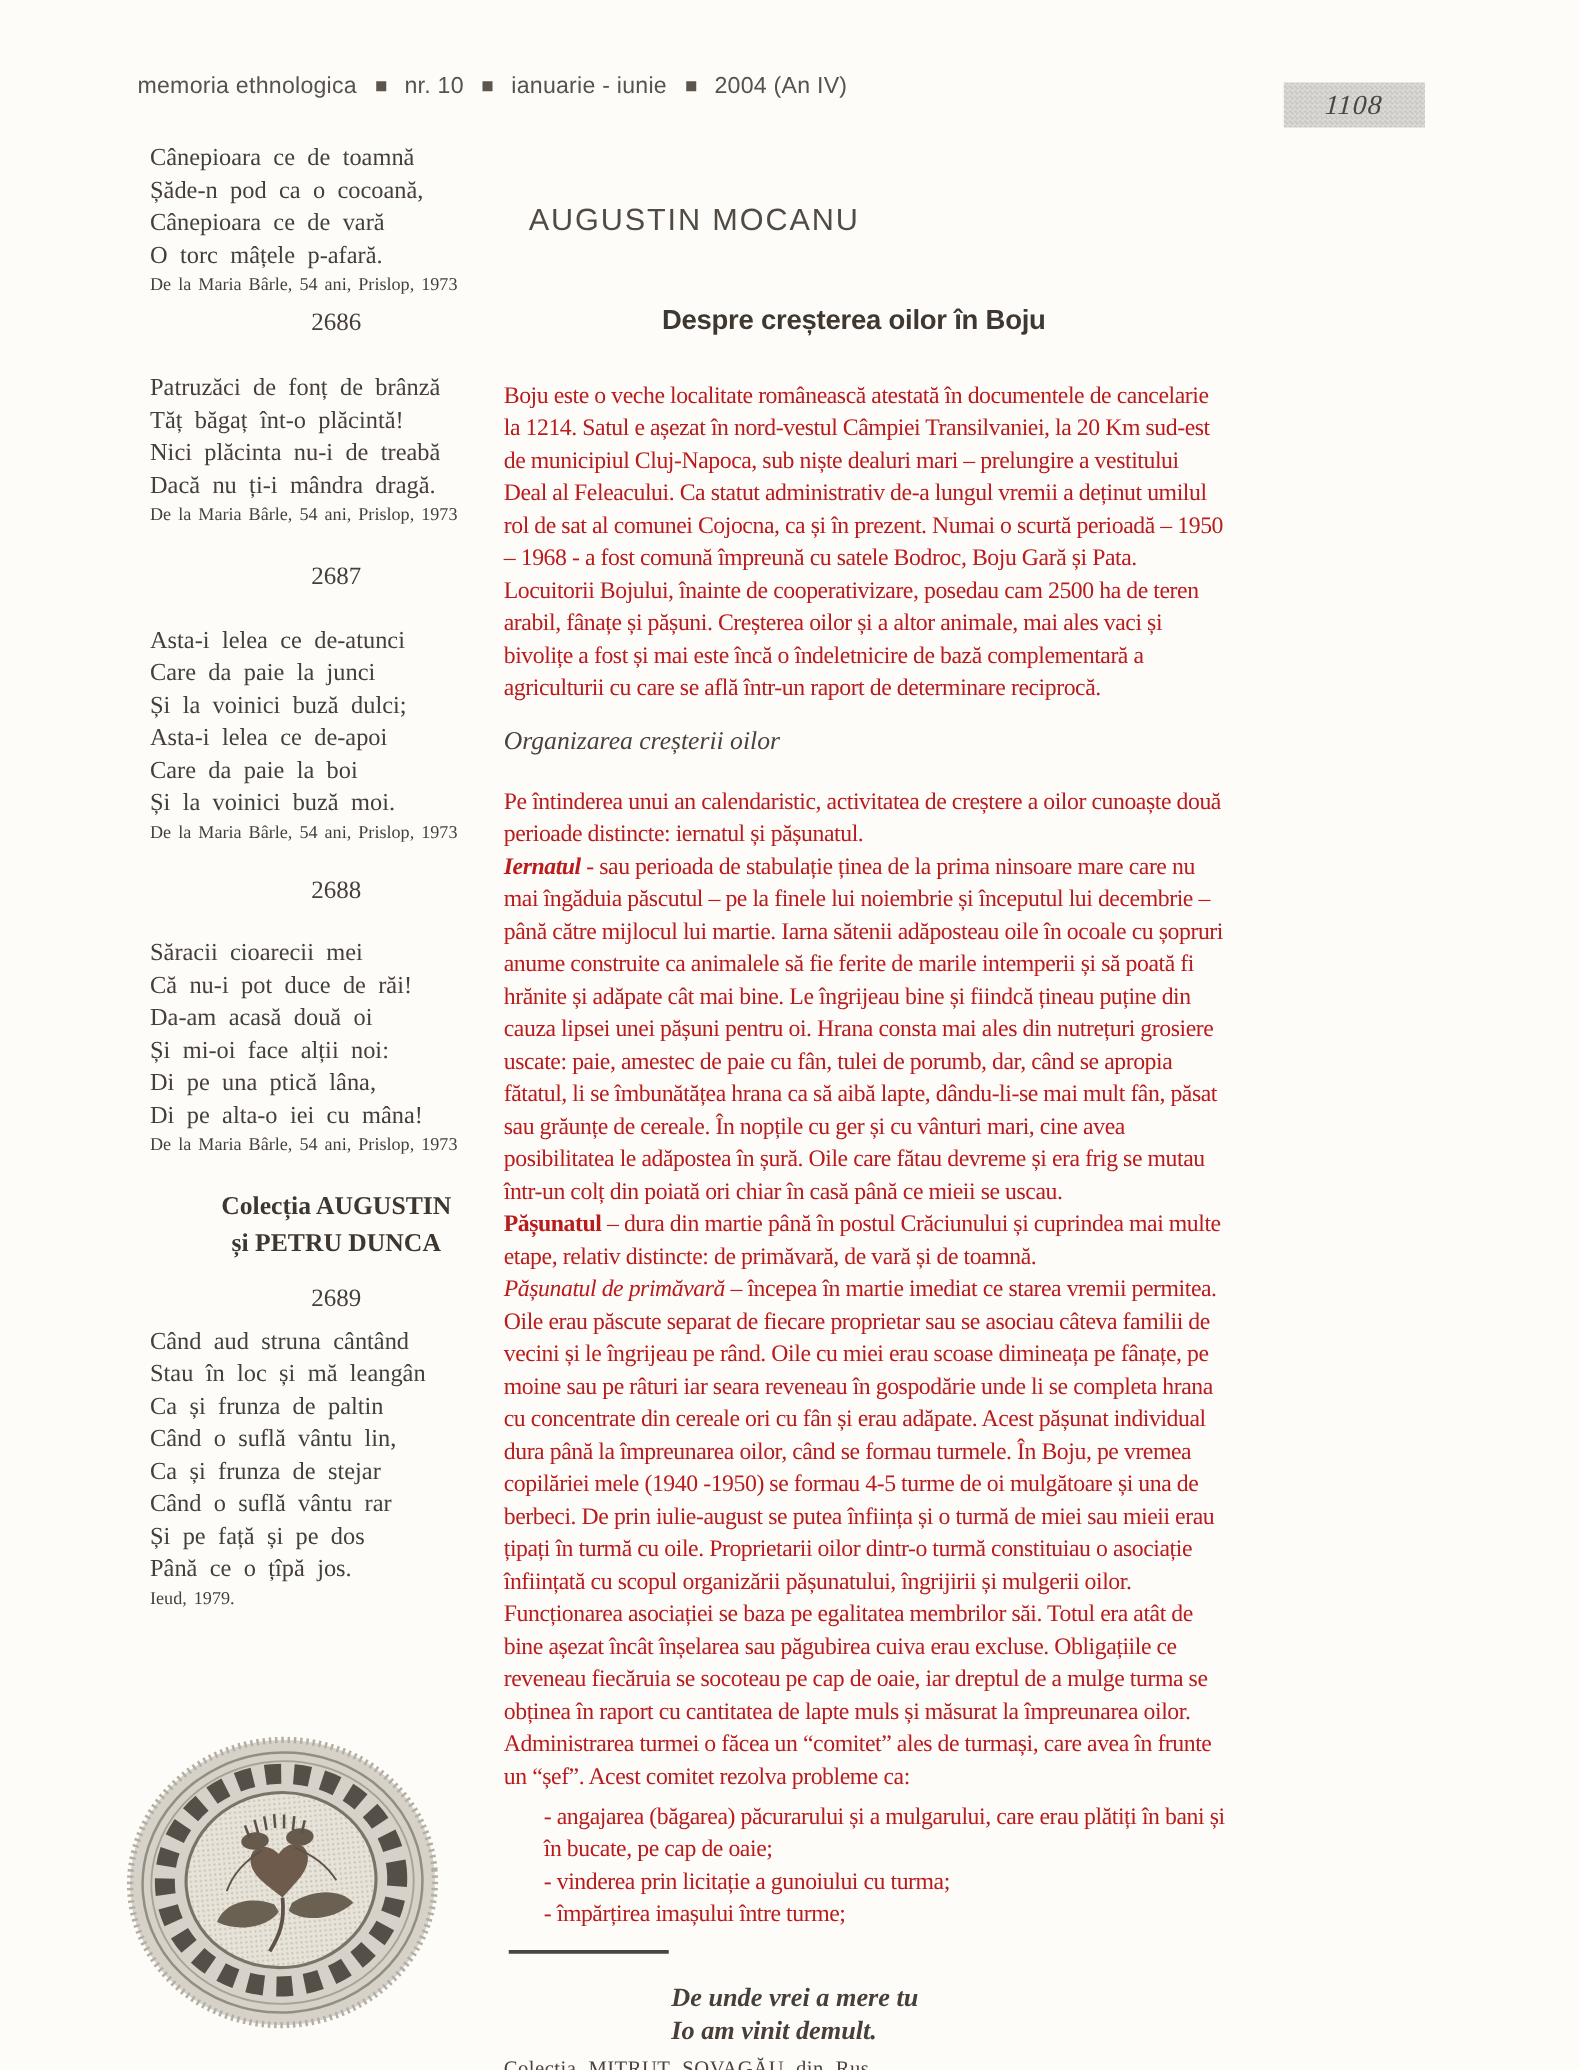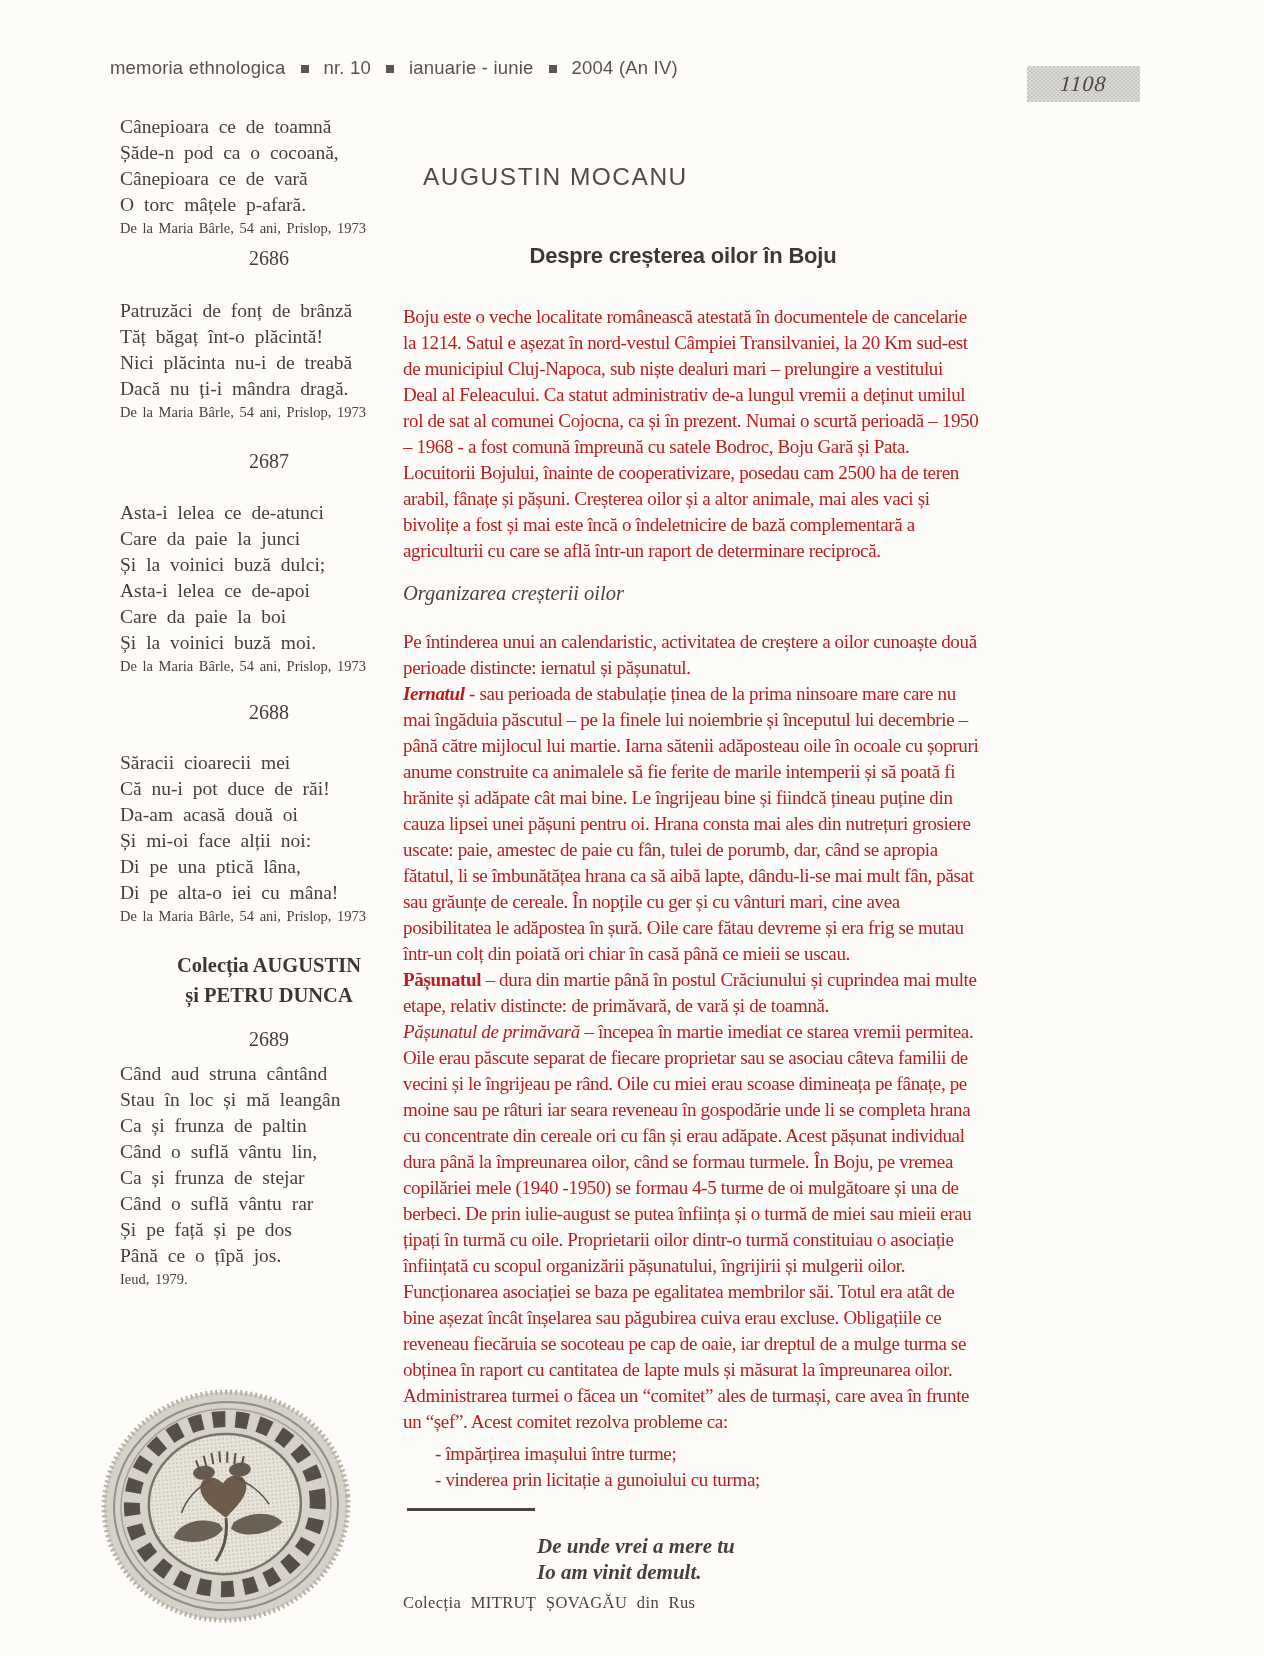--- a/index.html
+++ b/index.html
@@ -204,22 +204,24 @@
 țipați în turmă cu oile. Proprietarii oilor dintr-o turmă constituiau o asociație
 înființată cu scopul organizării pășunatului, îngrijirii și mulgerii oilor.
 Funcționarea asociației se baza pe egalitatea membrilor săi. Totul era atât de
 bine așezat încât înșelarea sau păgubirea cuiva erau excluse. Obligațiile ce
 reveneau fiecăruia se socoteau pe cap de oaie, iar dreptul de a mulge turma se
 obținea în raport cu cantitatea de lapte muls și măsurat la împreunarea oilor.
 Administrarea turmei o făcea un “comitet” ales de turmași, care avea în frunte
 un “șef”. Acest comitet rezolva probleme ca:</span></div>
 
     <div class="list-block">
+      <div class="body-par">- angajarea (băgarea) păcurarului și a mulgarului, care erau plătiți în bani și
+în bucate, pe cap de oaie;</div>
+      <div class="body-par">- vinderea prin licitație a gunoiului cu turma;</div>
       <div class="body-par">- împărțirea imașului între turme;</div>
-      <div class="body-par">- vinderea prin licitație a gunoiului cu turma;</div>
     </div>
 
     <hr class="footnote-rule">
 
     <div class="closing-verse">De unde vrei a mere tu
 Io am vinit demult.</div>
     <div class="bottom-attrib">Colecția MITRUȚ ȘOVAGĂU din Rus</div>
   </div>
 
 </div>

